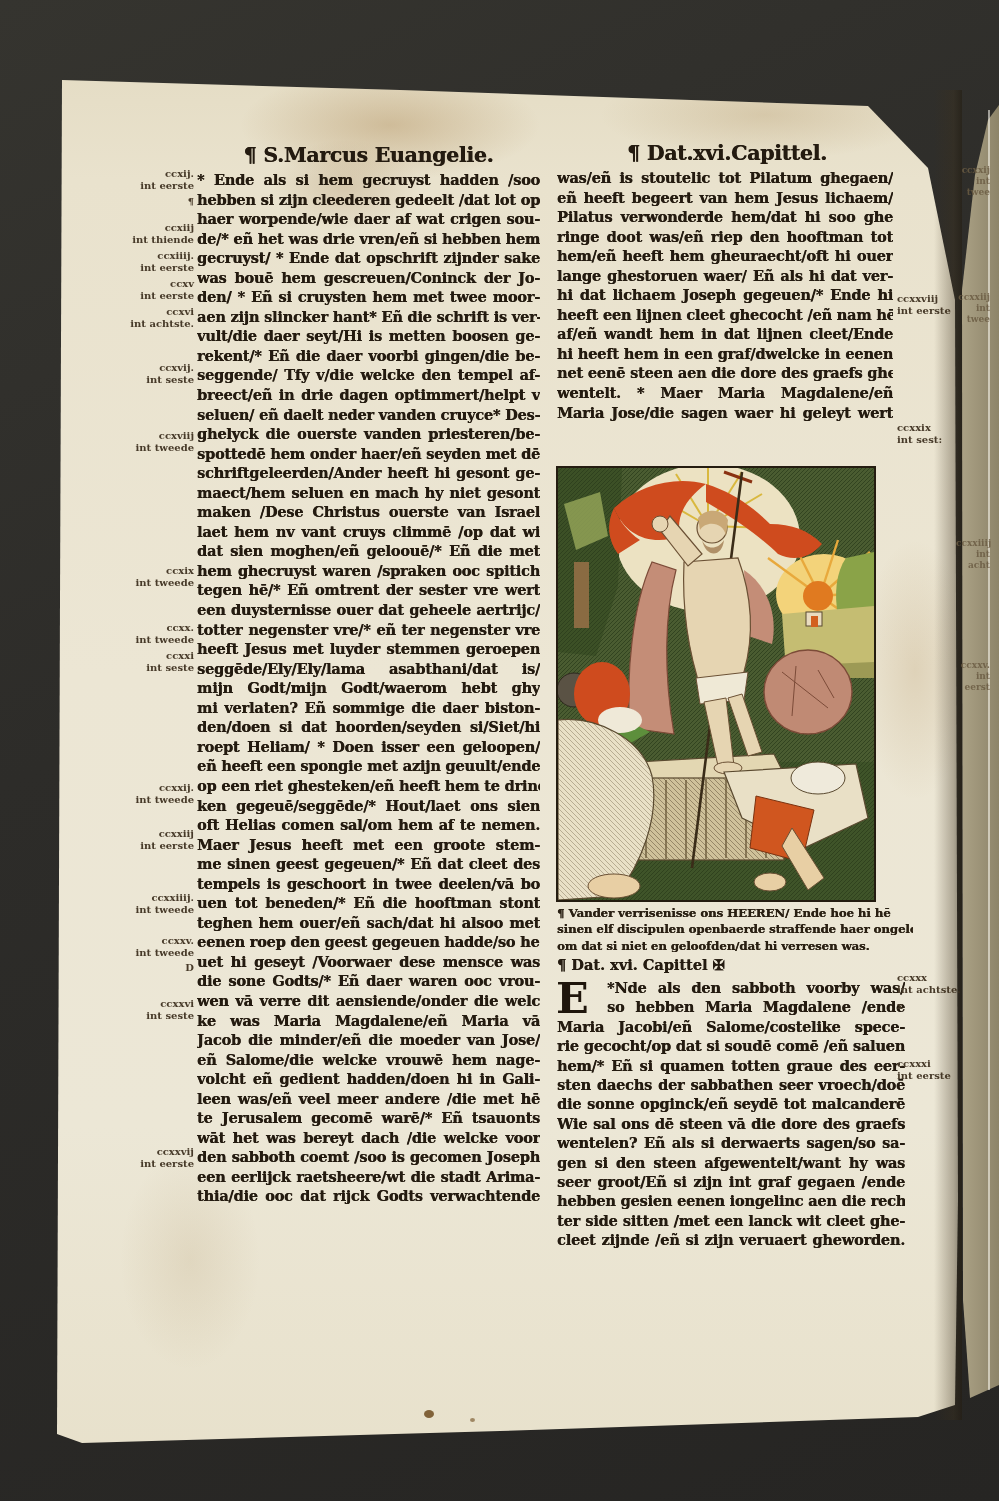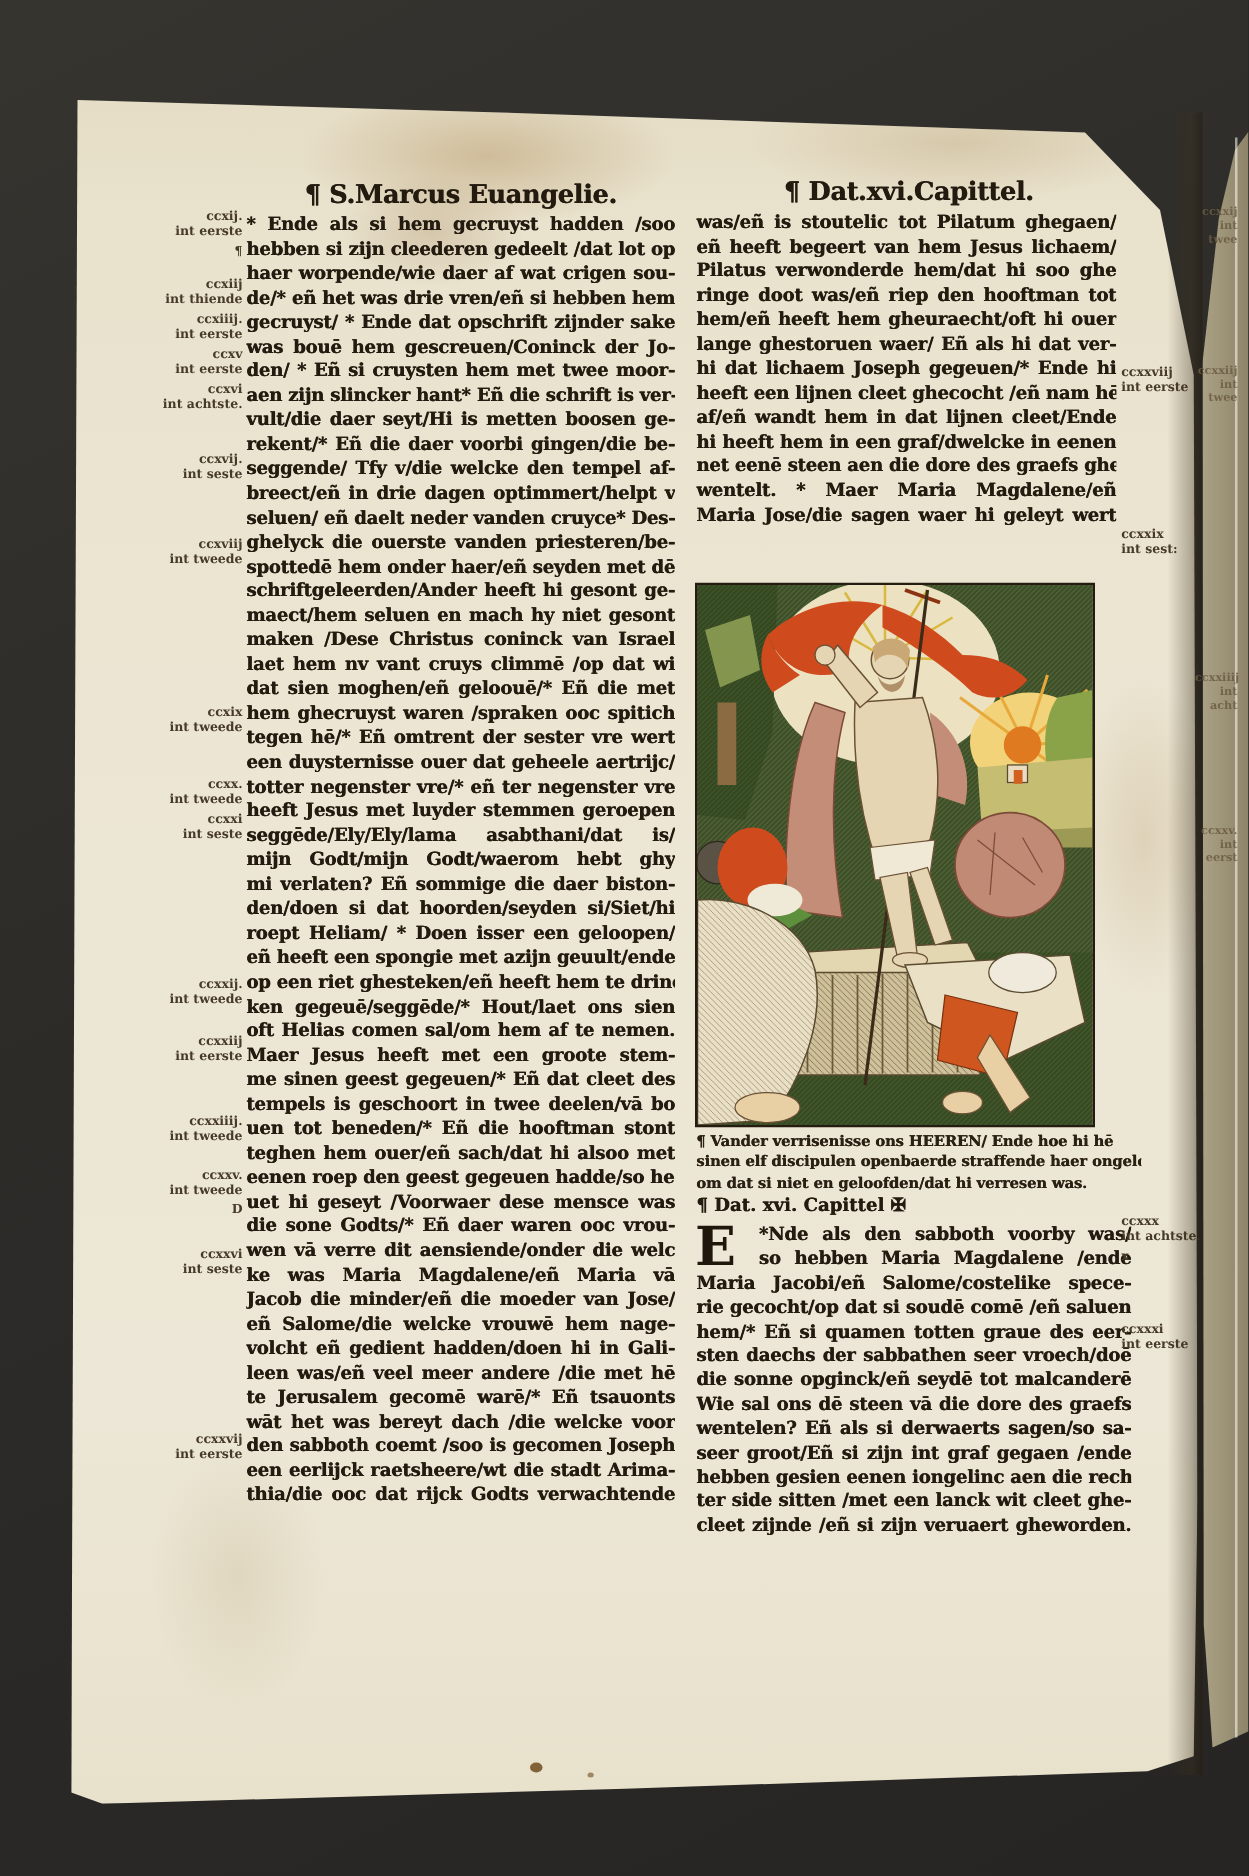--- a/index.html
+++ b/index.html
@@ -81,21 +81,21 @@
         <div class="line">aen zijn slincker hant* Eñ die schrift is ver-</div>
         <div class="line">vult/die daer seyt/Hi is metten boosen ge-</div>
         <div class="line">rekent/* Eñ die daer voorbi gingen/die be-</div>
         <div class="line">seggende/ Tfy v/die welcke den tempel af-</div>
         <div class="line">breect/eñ in drie dagen optimmert/helpt v</div>
         <div class="line">seluen/ eñ daelt neder vanden cruyce* Des-</div>
         <div class="line">ghelyck die ouerste vanden priesteren/be-</div>
         <div class="line">spottedē hem onder haer/eñ seyden met dē</div>
         <div class="line">schriftgeleerden/Ander heeft hi gesont ge-</div>
         <div class="line">maect/hem seluen en mach hy niet gesont</div>
-        <div class="line">maken /Dese Christus coninck van Israel</div>
+        <div class="line">maken /Dese Christus ouerste van Israel</div>
         <div class="line">laet hem nv vant cruys climmē /op dat wi</div>
         <div class="line">dat sien moghen/eñ geloouē/* Eñ die met</div>
         <div class="line">hem ghecruyst waren /spraken ooc spitich</div>
         <div class="line">tegen hē/* Eñ omtrent der sester vre wert</div>
         <div class="line">een duysternisse ouer dat geheele aertrijc/</div>
         <div class="line">totter negenster vre/* eñ ter negenster vre</div>
         <div class="line">heeft Jesus met luyder stemmen geroepen</div>
         <div class="line">seggēde/Ely/Ely/lama asabthani/dat is/</div>
         <div class="line">mijn Godt/mijn Godt/waerom hebt ghy</div>
         <div class="line">mi verlaten? Eñ sommige die daer biston-</div>
@@ -253,20 +253,21 @@
     <div class="col chap">
         <div class="line">*Nde als den sabboth voorby was/</div>
         <div class="line">so hebben Maria Magdalene /ende</div>
         <div class="line">Maria Jacobi/eñ Salome/costelike spece-</div>
         <div class="line">rie gecocht/op dat si soudē comē /eñ saluen</div>
         <div class="line">hem/* Eñ si quamen totten graue des eer-</div>
         <div class="line">sten daechs der sabbathen seer vroech/doē</div>
         <div class="line">die sonne opginck/eñ seydē tot malcanderē</div>
         <div class="line">Wie sal ons dē steen vā die dore des graefs</div>
         <div class="line">wentelen? Eñ als si derwaerts sagen/so sa-</div>
+        <div class="line">gen si den steen afgewentelt/want hy was</div>
         <div class="line">seer groot/Eñ si zijn int graf gegaen /ende</div>
         <div class="line">hebben gesien eenen iongelinc aen die rech-</div>
         <div class="line">ter side sitten /met een lanck wit cleet ghe-</div>
         <div class="line">cleet zijnde /eñ si zijn veruaert gheworden.</div>
       </div>
   </div>
 
   <div class="notes nleft">
       <div class="note" style="top: 168px;">
         <div>ccxij.</div>

